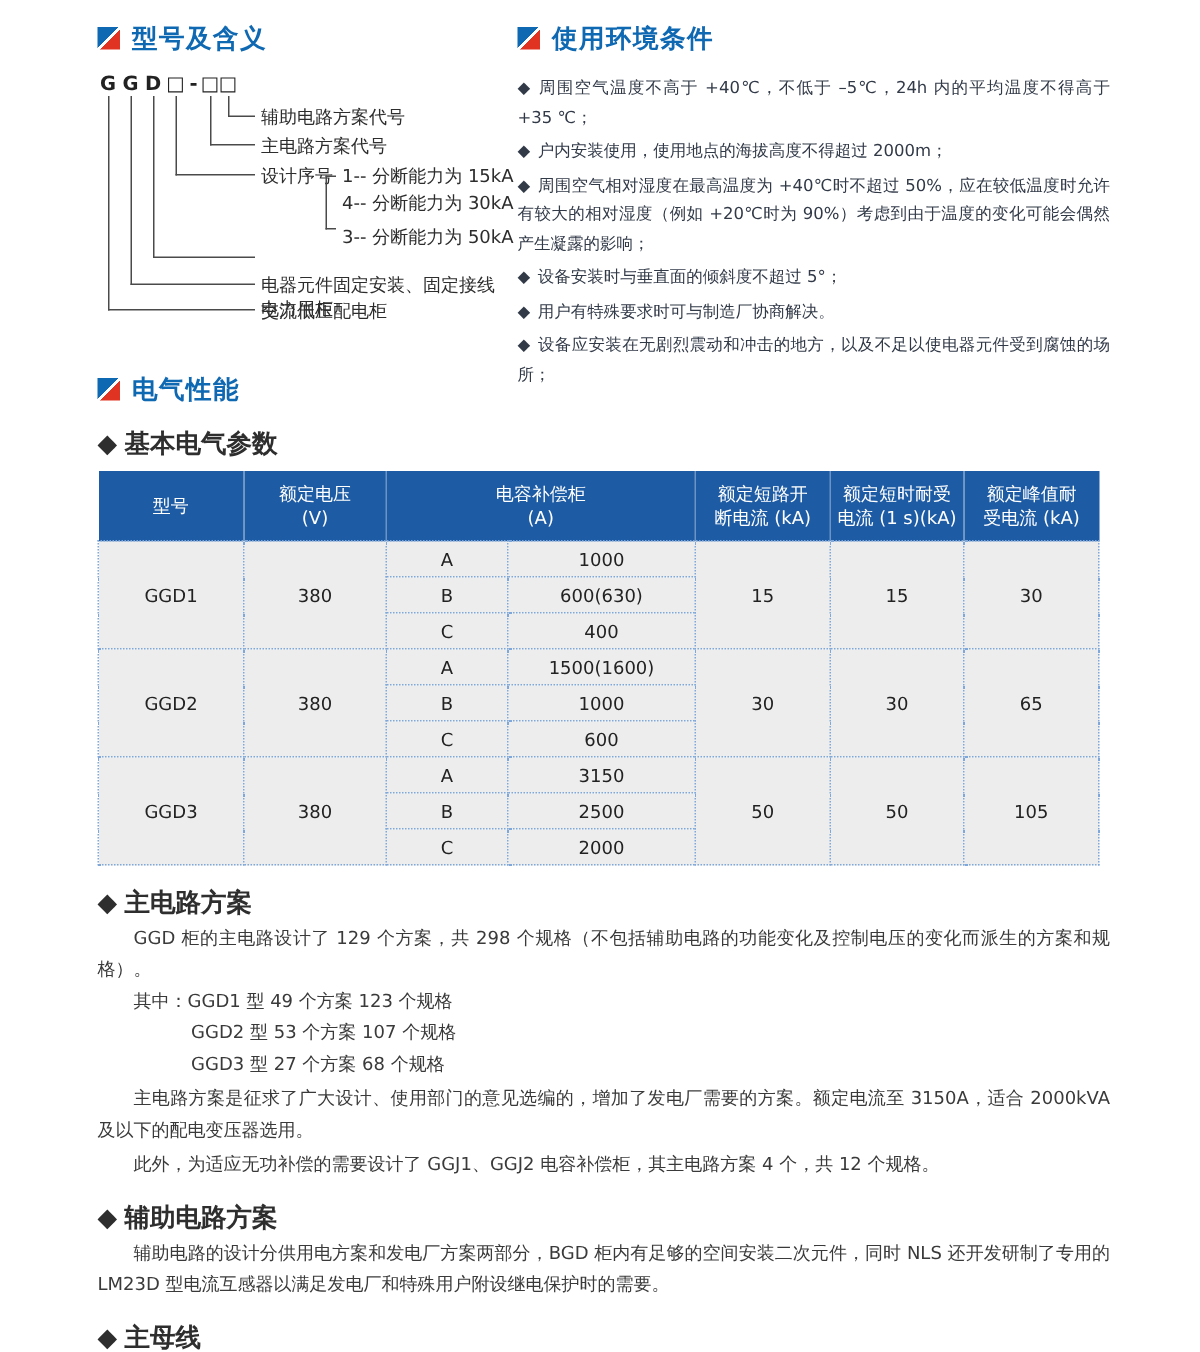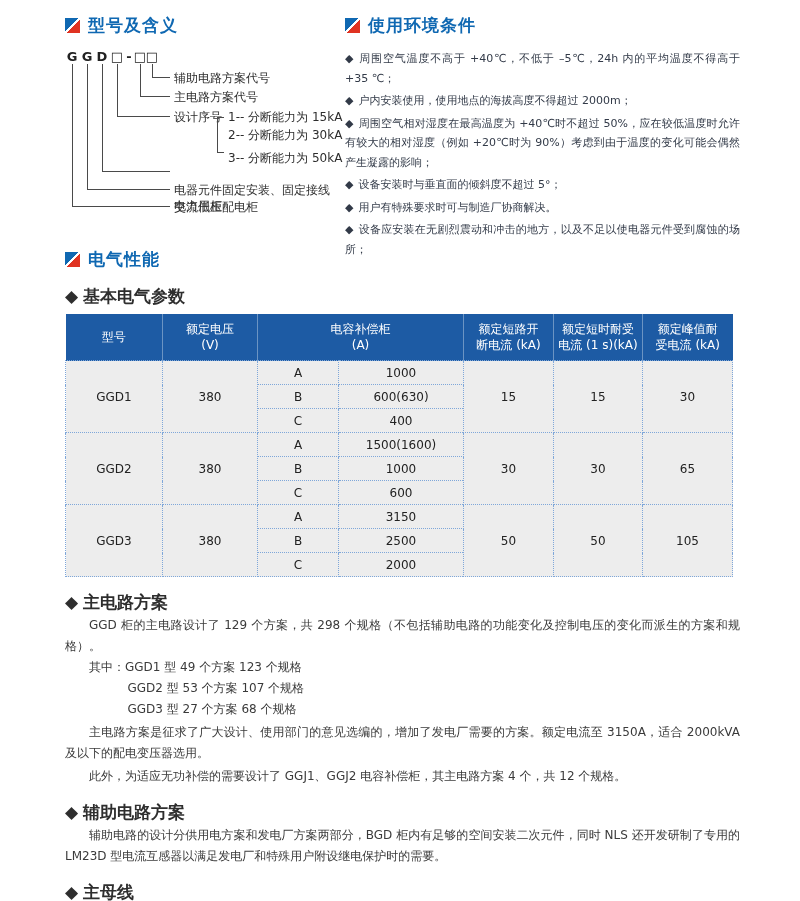--- a/index.html
+++ b/index.html
@@ -107,21 +107,21 @@
   <div class="conn" style="left:37px; top:14px; width:68px; height:108px;"></div>
   <div class="conn" style="left:22px; top:14px; width:83px; height:126px;"></div>
   <div class="conn" style="left:7px;  top:14px; width:98px; height:143px;"></div>
 
   <span class="dlabel" style="left:109px; top:21px;">辅助电路方案代号</span>
   <span class="dlabel" style="left:109px; top:40px;">主电路方案代号</span>
   <span class="dlabel" style="left:109px; top:60px;">设计序号</span>
 
   <div class="bracket" style="left:152px; top:67px; height:36px;"></div>
   <span class="dlabel" style="left:163px; top:60px;">1-- 分断能力为 15kA</span>
-  <span class="dlabel" style="left:163px; top:78px;">2-- 分断能力为 30kA</span>
+  <span class="dlabel" style="left:163px; top:78px;">4-- 分断能力为 30kA</span>
   <span class="dlabel" style="left:163px; top:101px;">3-- 分断能力为 50kA</span>
 
   <span class="dlabel" style="left:109px; top:129px;margin-top:20px;">电力用柜</span>
   <span class="dlabel" style="left:109px; top:133px;">电器元件固定安装、固定接线</span>
   <span class="dlabel" style="left:109px; top:150px;">交流低压配电柜</span>
 </div>
 
 <div class="env-section">
   <div class="section-title">
     <span class="split-square"></span>

